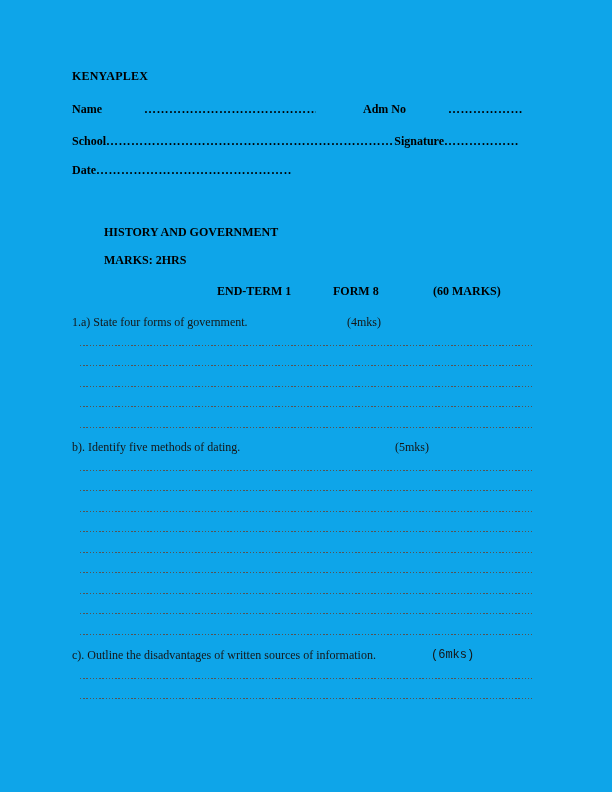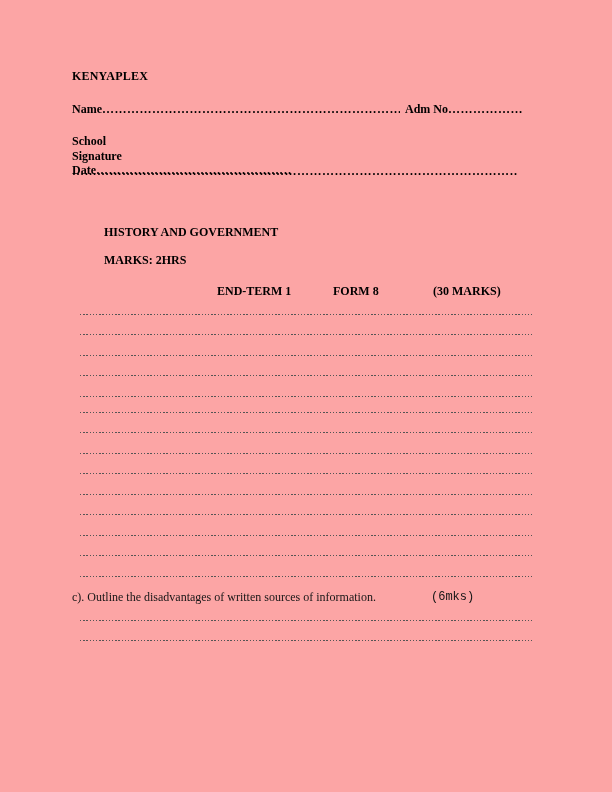--- a/index.html
+++ b/index.html
@@ -1,35 +1,35 @@
 <!DOCTYPE html>
 <html><head>
 <meta charset="utf-8">
 <style>
   html,body{margin:0;padding:0;background:#888;}
   .page{
     position:relative;
     width:612px;height:792px;
     margin:0 auto;
-    background:#fca5a5;
+    background:#0ea5e9;
     box-sizing:border-box;
     padding:69px 72px 0 72px;
     font-family:"Liberation Serif","DejaVu Serif",serif;
     font-size:12px;
     color:#161616;
     overflow:hidden;
   }
   .row{height:15px;line-height:15px;white-space:nowrap;}
   .b{font-weight:bold;color:#000;margin-left:32px;}
   .brand-row{font-weight:bold;color:#000;letter-spacing:.2px;}
 
   
   .field-row{display:flex;font-weight:bold;color:#000;}
-  .w-name{width:450px;}
-  .w-school{width:446px;flex-direction:column;}
+  .w-name{width:450px;gap:42px;}
+  .w-school{width:446px;}
   .w-date{width:219px;}
   .leader{flex:1 1 0;overflow:hidden;white-space:nowrap;letter-spacing:.5px;}
   .leader.trail{flex:0 0 74px;}
   .adm{padding-left:5px;}
 
   .mt-name{margin-top:18px;}
   .mt-school{margin-top:17px;}
   .mt-date{margin-top:14px;}
   .mt-subject{margin-top:47px;}
   .mt-time{margin-top:13px;}
@@ -90,31 +90,39 @@
     <span class="leader">……………………………………………………………………………………………………………………………………</span>
   </div>
 
   <div class="row b mt-subject">HISTORY AND GOVERNMENT</div>
 
   <div class="row b mt-time">MARKS: 2HRS</div>
 
   <div class="row exam-row mt-exam">
     <span class="exam-term">END-TERM 1</span>
     <span class="exam-form">FORM 8</span>
-    <span class="exam-total">(30 MARKS)</span>
+    <span class="exam-total">(60 MARKS)</span>
   </div>
 
+  <div class="row question-row mt-q1">
+    <span>1.a) State four forms of government.</span>
+    <span class="marks m0">(4mks)</span>
+  </div>
   <div class="answer-lines">
       <div class="answer-line"></div>
       <div class="answer-line"></div>
       <div class="answer-line"></div>
       <div class="answer-line"></div>
       <div class="answer-line"></div>
     </div>
 
+  <div class="row question-row mt-q2">
+    <span>b). Identify five methods of dating.</span>
+    <span class="marks m1">(5mks)</span>
+  </div>
   <div class="answer-lines">
       <div class="answer-line"></div>
       <div class="answer-line"></div>
       <div class="answer-line"></div>
       <div class="answer-line"></div>
       <div class="answer-line"></div>
       <div class="answer-line"></div>
       <div class="answer-line"></div>
       <div class="answer-line"></div>
       <div class="answer-line"></div>

